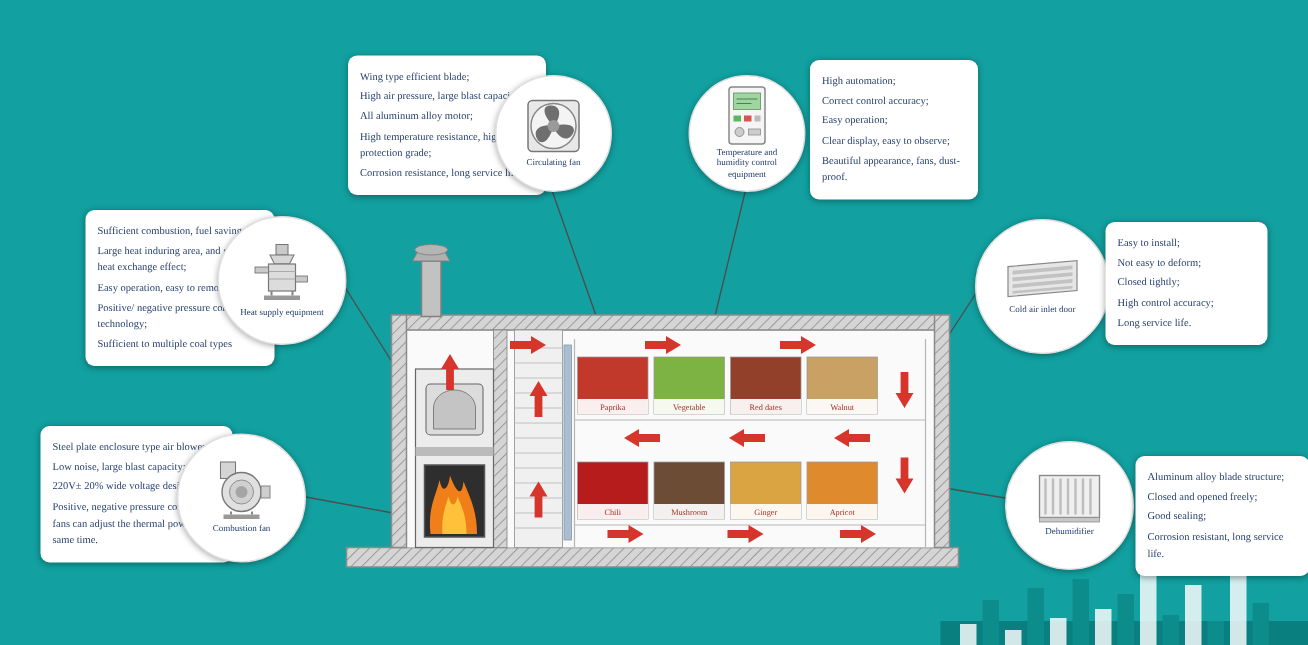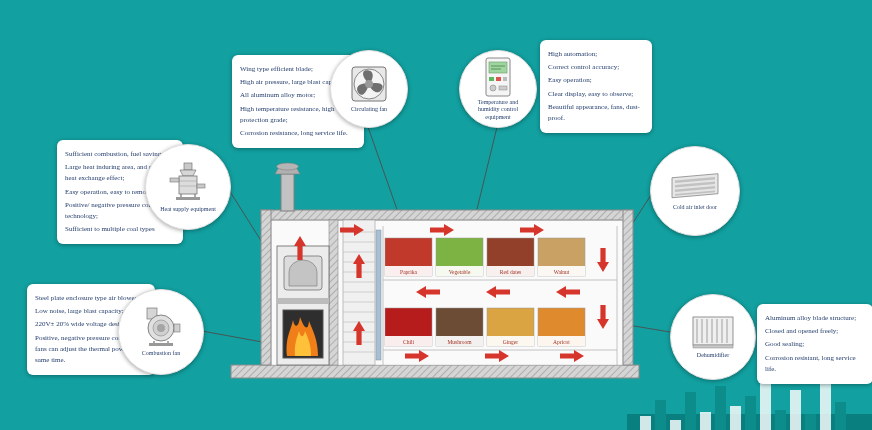--- a/index.html
+++ b/index.html
@@ -182,21 +182,21 @@
       <use href="#arw" transform="translate(215,132) rotate(180)"></use>
       <use href="#arw" transform="translate(180,196)"></use>
       <use href="#arw" transform="translate(260,196)"></use>
       <use href="#arw" transform="translate(335,196)"></use>
       <use href="#arw" transform="translate(75,100) rotate(-90)"></use>
       <use href="#arw" transform="translate(134,118) rotate(-90)"></use>
       <use href="#arw" transform="translate(134,185) rotate(-90)"></use>
     </g>
   </svg>
 
-  <div class="callout" style="left:232px;top:55px;width:116px;">
+  <div class="callout" style="left:232px;top:37px;width:116px;">
     <div class="co-line">Wing type efficient blade;</div>
     <div class="co-line">High air pressure, large blast capacity;</div>
     <div class="co-line">All aluminum alloy motor;</div>
     <div class="co-line">High temperature resistance, high protection grade;</div>
     <div class="co-line">Corrosion resistance, long service life.</div>
   </div>
 
   <div class="bubble" style="left:330px;top:50px;width:76px;height:76px;">
     <svg width="40" height="40" viewBox="0 0 40 40">
       <rect x="3" y="3" width="34" height="34" rx="3" fill="#e8e8e8" stroke="#777"></rect>
@@ -262,20 +262,27 @@
         <rect x="3" y="8" width="46" height="20" fill="#e6e6e6" stroke="#888" stroke-width="0.8"></rect>
         <rect x="6" y="11" width="40" height="2.6" fill="#c2c2c2"></rect>
         <rect x="6" y="15.5" width="40" height="2.6" fill="#c2c2c2"></rect>
         <rect x="6" y="20" width="40" height="2.6" fill="#c2c2c2"></rect>
         <rect x="6" y="24.5" width="40" height="1.8" fill="#c2c2c2"></rect>
       </g>
     </svg>
     <div class="bubble-label" style="width:64px">Cold air inlet door</div>
   </div>
 
+  <div class="callout" style="left:737px;top:148px;width:92px;">
+    <div class="co-line">Easy to install;</div>
+    <div class="co-line">Not easy to deform;</div>
+    <div class="co-line">Closed tightly;</div>
+    <div class="co-line">High control accuracy;</div>
+    <div class="co-line">Long service life.</div>
+  </div>
 
   <div class="callout" style="left:27px;top:284px;width:112px;">
     <div class="co-line">Steel plate enclosure type air blower;</div>
     <div class="co-line">Low noise, large blast capacity;</div>
     <div class="co-line">220V± 20% wide voltage design;</div>
     <div class="co-line">Positive, negative pressure combustion fans can adjust the thermal power at the same time.</div>
   </div>
 
   <div class="bubble" style="left:118px;top:289px;width:84px;height:84px;">
     <svg width="44" height="42" viewBox="0 0 44 42">

